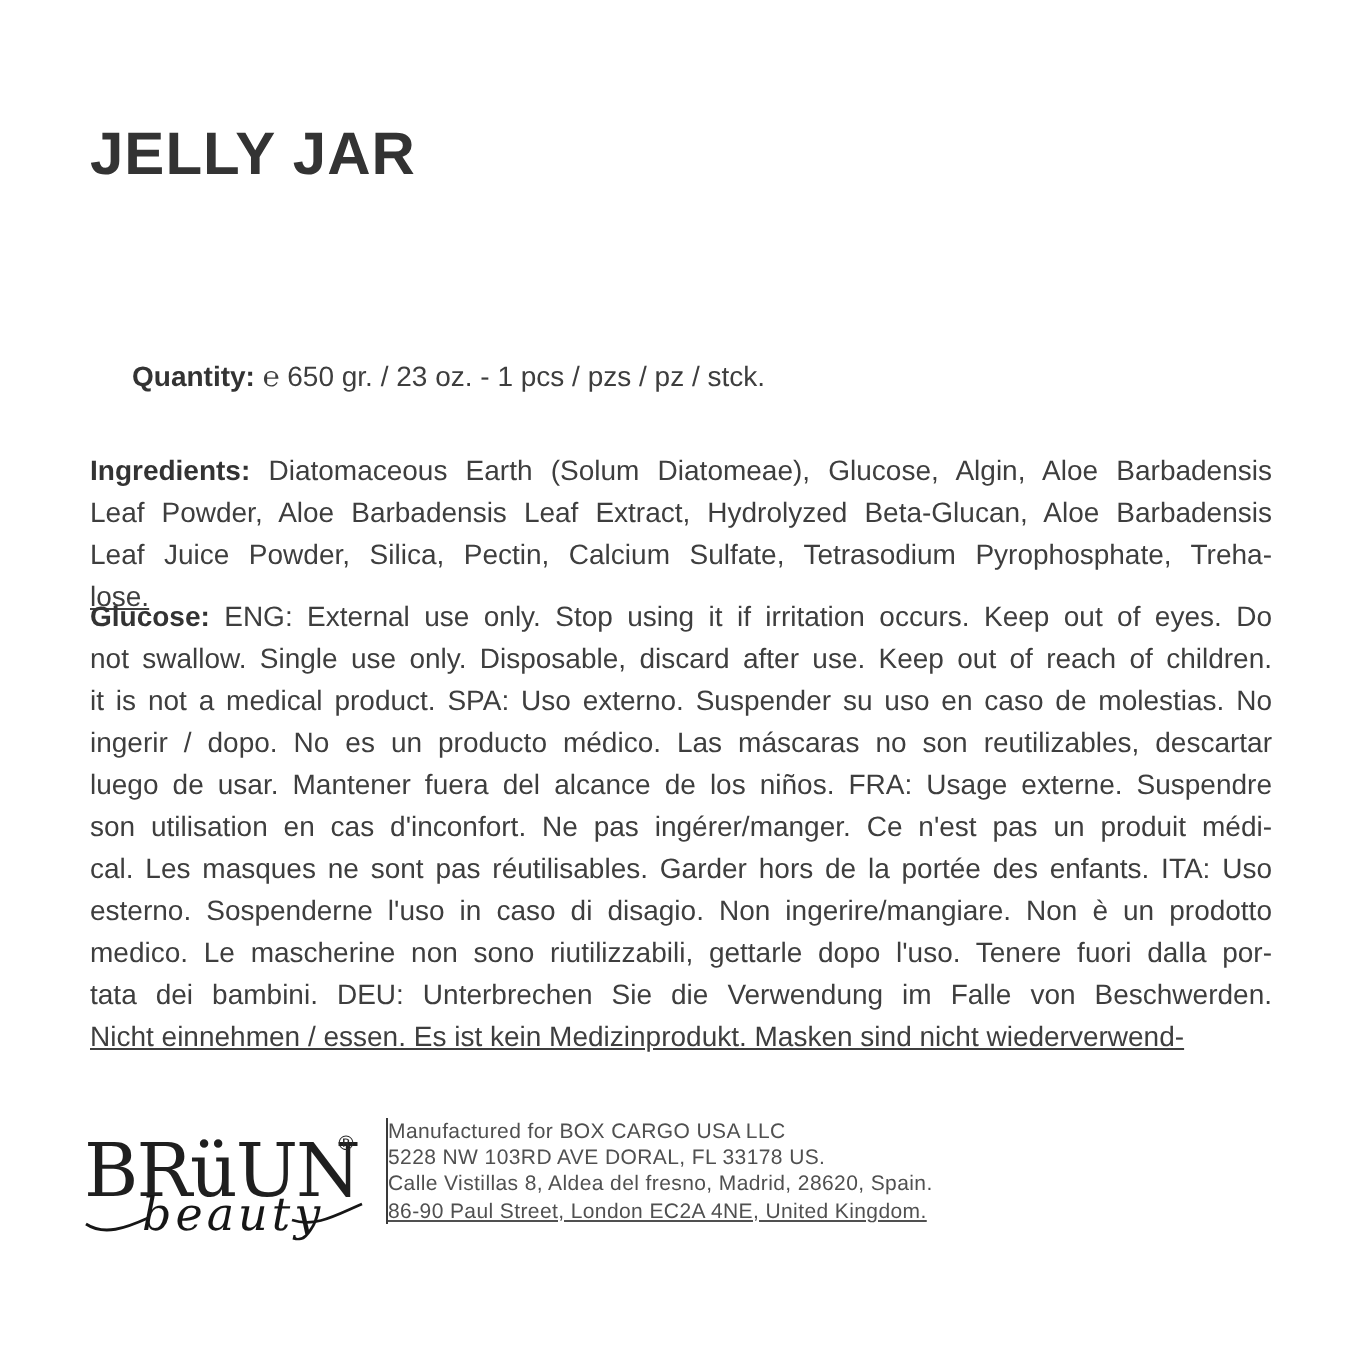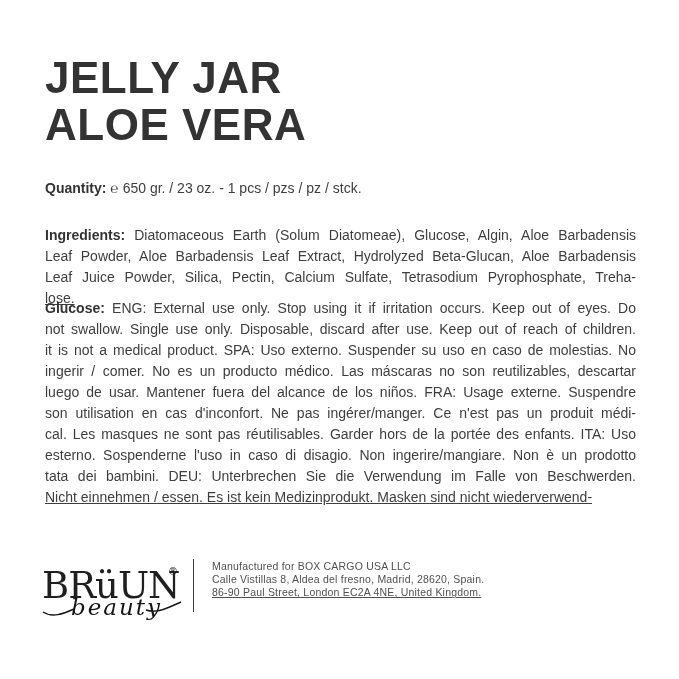--- a/index.html
+++ b/index.html
@@ -10,37 +10,37 @@
     background: #ffffff;
     font-family: "Liberation Sans", sans-serif;
     color: #3e3e3e;
     overflow: hidden;
   }
   .title {
     position: absolute;
     left: 45px;
     top: 54px;
     margin: 0;
-    font-size: 44px;
+    font-size: 30px;
     line-height: 47px;
     font-weight: bold;
     letter-spacing: 0.5px;
     color: #333333;
   }
   .tline { display: block; }
   .para {
     position: absolute;
     left: 45px;
     width: 591px;
     font-size: 14px;
     line-height: 21px;
     color: #3e3e3e;
   }
   .para b { color: #333333; }
-  .quantity { top: 178px; }
+  .quantity { top: 178px; margin-left: 21px; }
   #ingredients { top: 211px; margin-top: 14px; }
   #cautions   { top: 298px; }
   .pline {
     line-height: 21px;
     text-align: justify;
     text-align-last: justify;
   }
   .plines .pline:last-child { text-align-last: left; text-decoration: underline; }
   .footer {
     position: absolute;
@@ -53,41 +53,40 @@
   .divider {
     position: absolute;
     left: 193px;
     top: 3px;
     height: 53px;
     width: 0;
     border-left: 1.5px solid #3a3a3a;
   }
   .addr {
     position: absolute;
-    left: 212px;
+    left: 194px;
     top: 4px;
     width: 330px;
     font-size: 10.5px;
     color: #505050;
   }
   .addr .pline {
     text-align: left;
     text-align-last: auto;
     line-height: 13.2px;
     letter-spacing: 0.2px;
   }
 </style>
 </head>
 <body>
 
 <div class="canvas">
 
   <h1 class="title">
     <span class="tline">JELLY JAR</span>
-    <span class="tline">ALOE VERA</span>
   </h1>
 
   <div class="para quantity">
     <b>Quantity:</b>
     <span>℮ 650 gr. / 23 oz. - 1 pcs / pzs / pz / stck.</span>
   </div>
 
   <div class="para" id="ingredients">
     <div class="pline">
       <b>Ingredients:</b>
@@ -101,42 +100,44 @@
   </div>
 
   <div class="para" id="cautions">
     <div class="pline">
       <b>Glucose:</b>
       <span>ENG: External use only. Stop using it if irritation occurs. Keep out of eyes. Do</span>
     </div>
     <div class="plines">
         <div class="pline">not swallow. Single use only. Disposable, discard after use. Keep out of reach of children.</div>
         <div class="pline">it is not a medical product. SPA: Uso externo. Suspender su uso en caso de molestias. No</div>
-        <div class="pline">ingerir / comer. No es un producto médico. Las máscaras no son reutilizables, descartar</div>
+        <div class="pline">ingerir / dopo. No es un producto médico. Las máscaras no son reutilizables, descartar</div>
         <div class="pline">luego de usar. Mantener fuera del alcance de los niños. FRA: Usage externe. Suspendre</div>
         <div class="pline">son utilisation en cas d'inconfort. Ne pas ingérer/manger. Ce n'est pas un produit médi-</div>
         <div class="pline">cal. Les masques ne sont pas réutilisables. Garder hors de la portée des enfants. ITA: Uso</div>
         <div class="pline">esterno. Sospenderne l'uso in caso di disagio. Non ingerire/mangiare. Non è un prodotto</div>
+        <div class="pline">medico. Le mascherine non sono riutilizzabili, gettarle dopo l'uso. Tenere fuori dalla por-</div>
         <div class="pline">tata dei bambini. DEU: Unterbrechen Sie die Verwendung im Falle von Beschwerden.</div>
         <div class="pline">Nicht einnehmen / essen. Es ist kein Medizinprodukt. Masken sind nicht wiederverwend-</div>
       </div>
   </div>
 
   <div class="footer">
 
     <svg class="logo" width="142" height="66" viewBox="0 0 142 66" xmlns="http://www.w3.org/2000/svg">
       <text x="0" y="36" font-family="DejaVu Serif, serif" font-size="37" letter-spacing="-1" fill="#1f1f1f">BRüUN</text>
       <text x="126" y="13" font-family="DejaVu Sans, sans-serif" font-size="10" fill="#2a2a2a">®</text>
       <path d="M1 50 C 10 56 21 52 32 47" stroke="#161616" stroke-width="1.4" fill="none"></path>
       <text x="29" y="53" font-family="DejaVu Serif, serif" font-size="23" font-style="italic" letter-spacing="2" fill="#161616">beauty</text>
       <path d="M104 48 C 116 52 127 45 139 40" stroke="#161616" stroke-width="1.4" fill="none"></path>
     </svg>
 
     <div class="divider"></div>
 
     <div class="addr plines">
         <div class="pline">Manufactured for BOX CARGO USA LLC</div>
+        <div class="pline">5228 NW 103RD AVE DORAL, FL 33178 US.</div>
         <div class="pline">Calle Vistillas 8, Aldea del fresno, Madrid, 28620, Spain.</div>
         <div class="pline">86-90 Paul Street, London EC2A 4NE, United Kingdom.</div>
       </div>
   </div>
 
 </div>
 
 </body></html>

